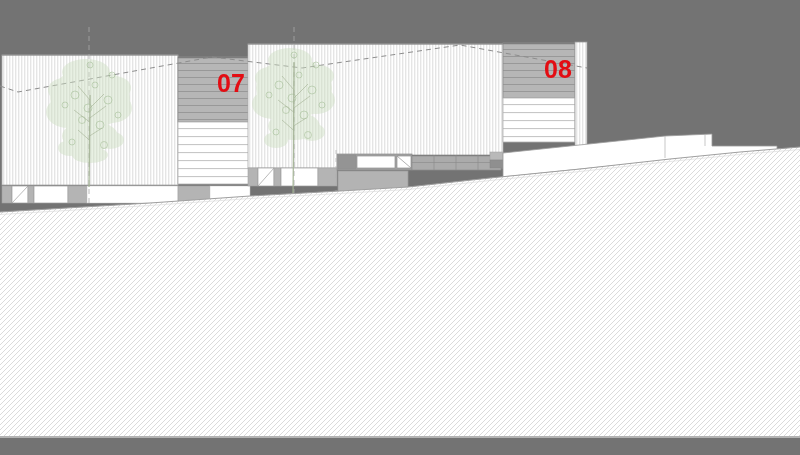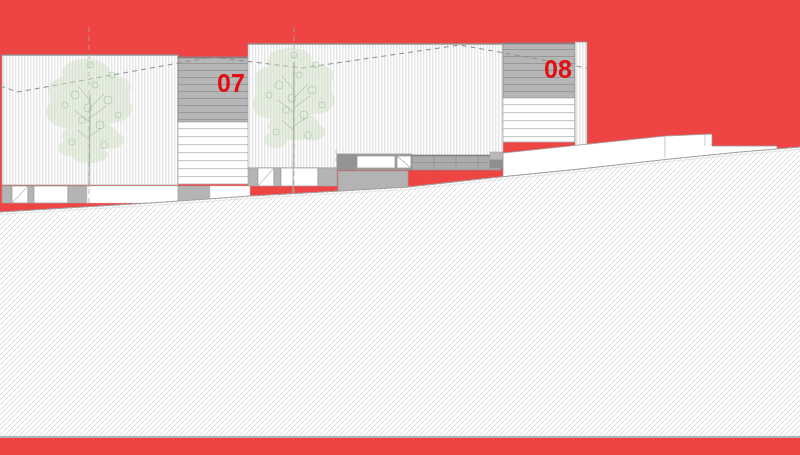--- a/index.html
+++ b/index.html
@@ -1,16 +1,16 @@
 <!DOCTYPE html>
 <html><head>
 <meta charset="utf-8">
 <style>
   html,body{margin:0;padding:0;background:#ffffff;}
-  .page{position:relative;width:800px;height:455px;background:#ef4444;overflow:hidden;
+  .page{position:relative;width:800px;height:455px;background:#737373;overflow:hidden;
         font-family:"Liberation Sans", sans-serif;}
   svg{display:block;}
   .unit-label{font-family:"Liberation Sans", sans-serif;font-weight:700;font-size:25px;
               fill:#e30d13;letter-spacing:0px;}
 </style>
 </head>
 <body>
 
 <div class="page">
 <svg width="800" height="455" viewBox="0 0 800 455">

